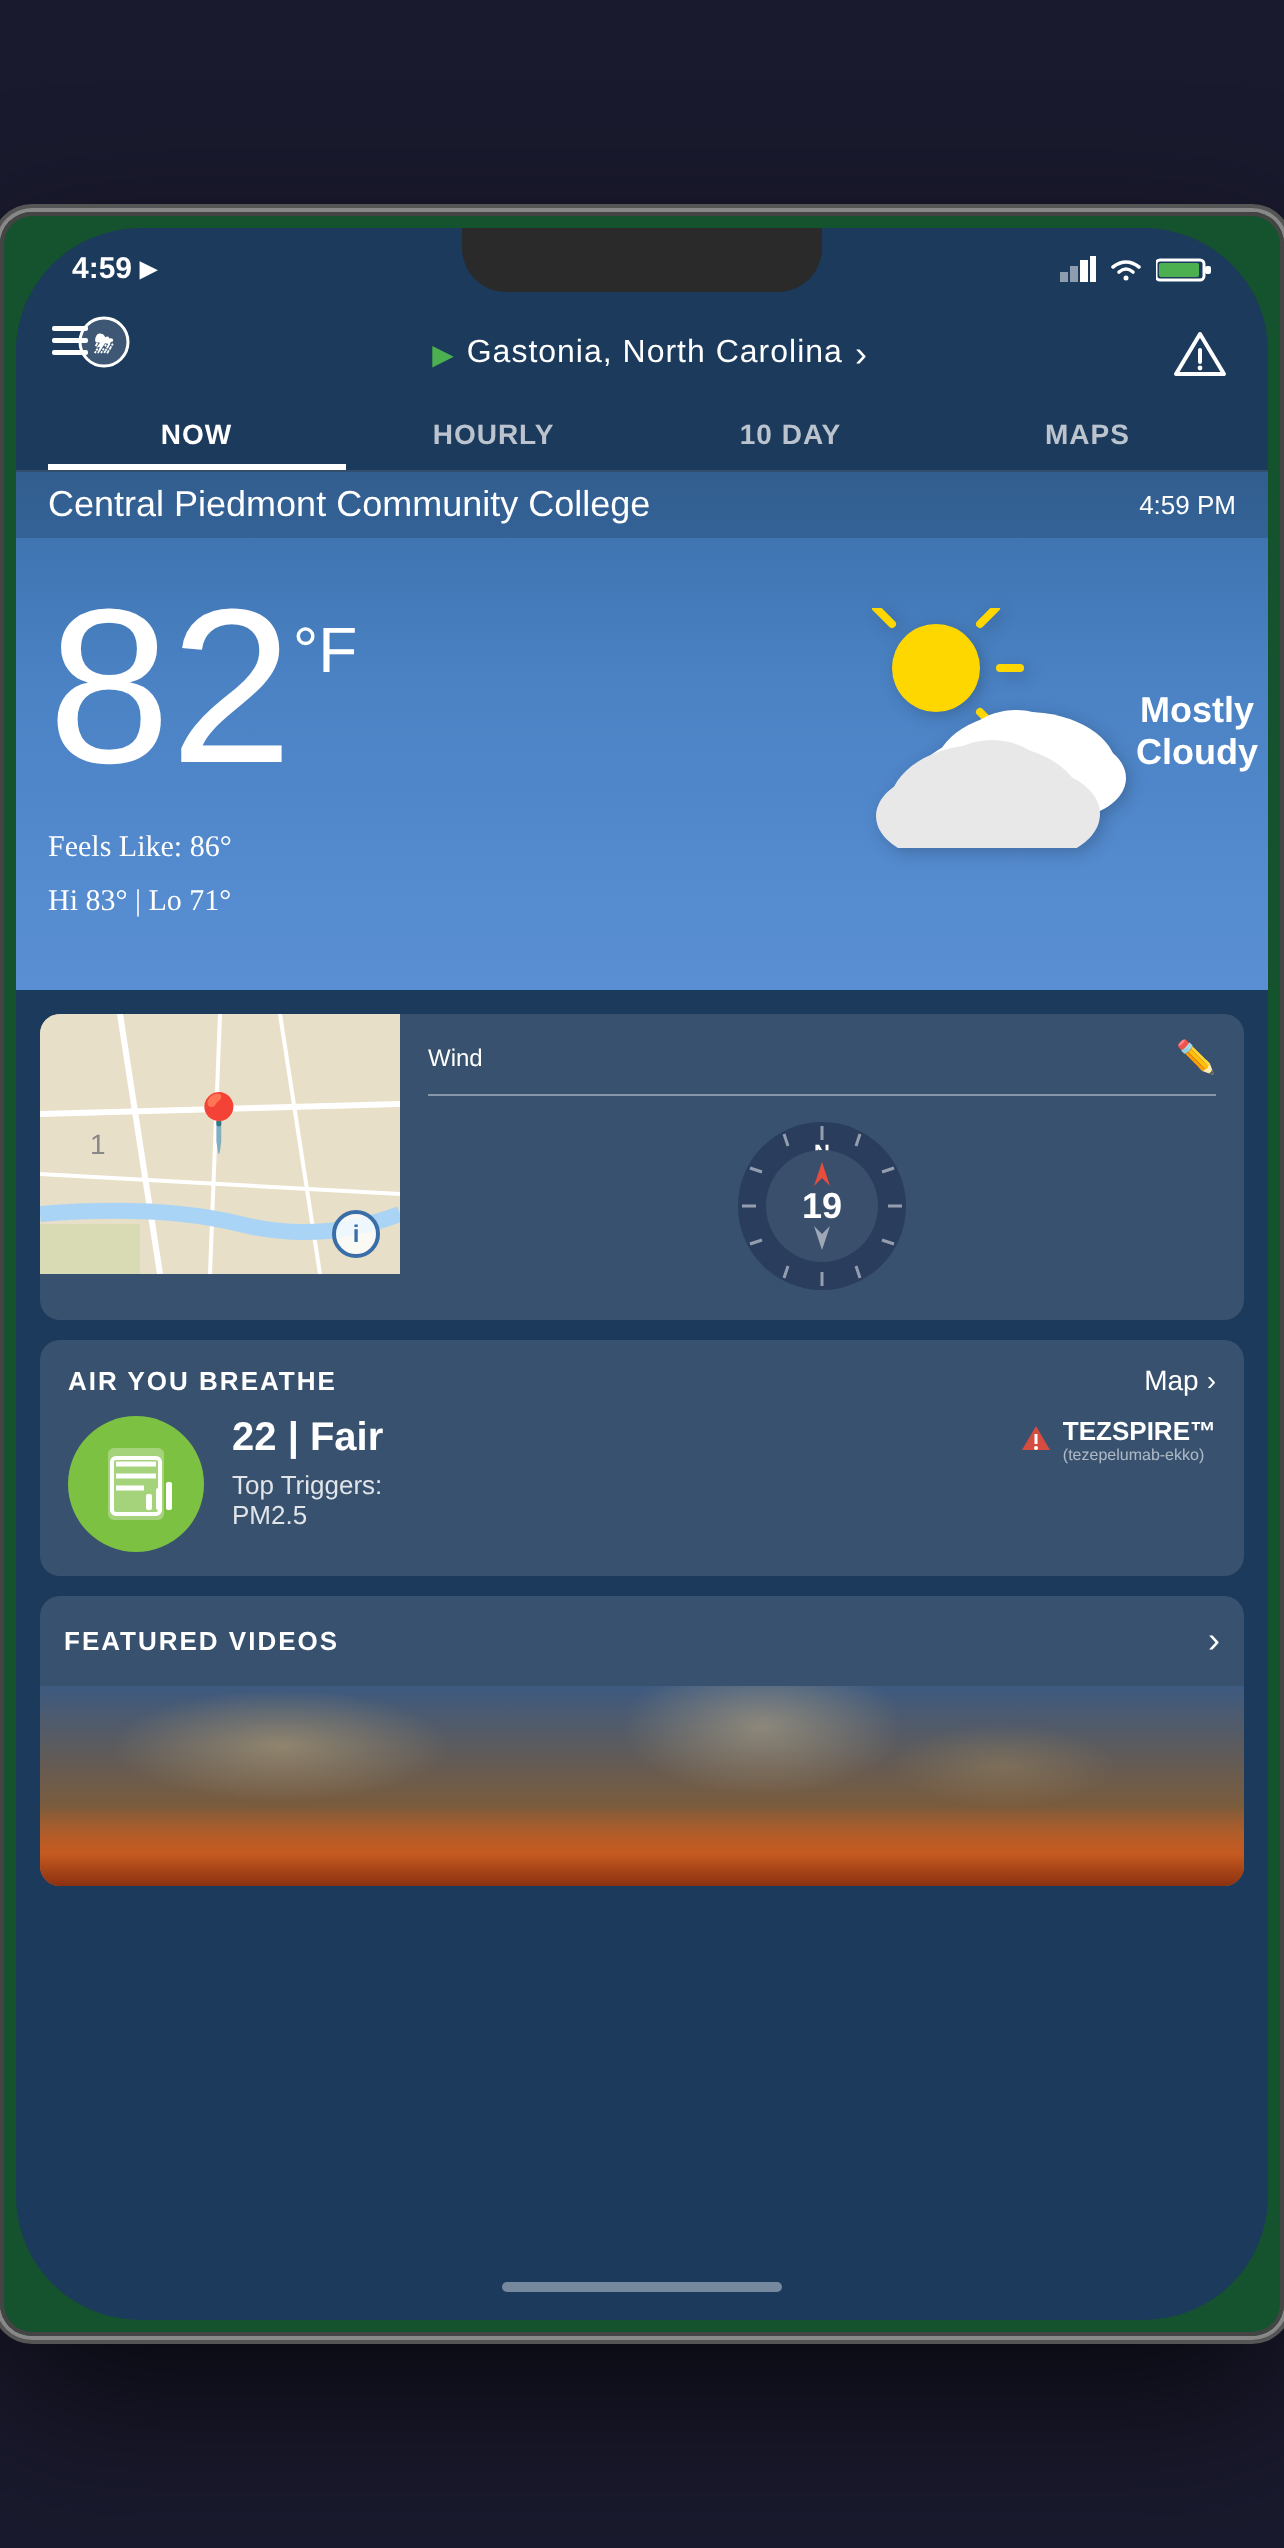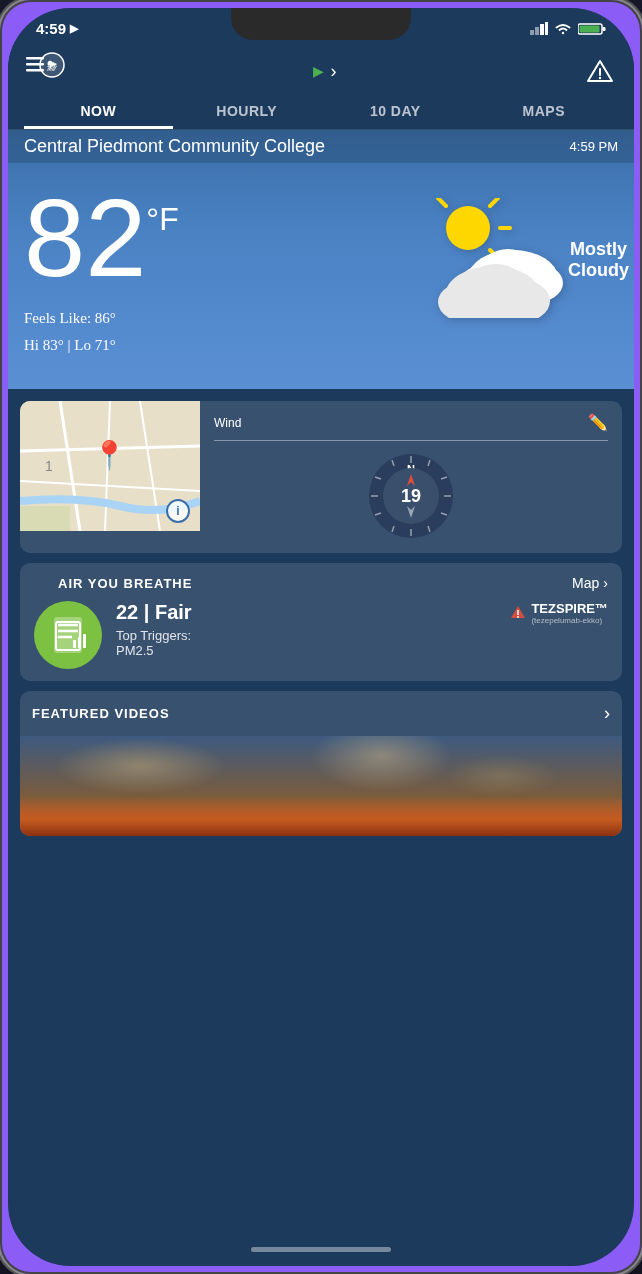--- a/index.html
+++ b/index.html
@@ -7,24 +7,24 @@
       background: #1a1a2e;
       display: flex;
       justify-content: center;
       align-items: center;
       min-height: 100vh;
       font-family: -apple-system, BlinkMacSystemFont, 'Helvetica Neue', Arial, sans-serif;
     }
 
     .phone-frame {
       width: 642px;
-      height: 1274px;
+      height: 1062px;
       position: relative;
-      background: #8b5cf6;
-      border-radius: 31px;
+      background: #14532d;
+      border-radius: 16px;
       box-shadow: 0 0 0 2px #888, 0 0 0 4px #555, inset 0 0 0 2px #444, 0 30px 80px rgba(0,0,0,0.7);
     }
 
     .phone-inner {
       position: absolute;
       top: 8px; left: 8px; right: 8px; bottom: 8px;
       background: #1c3a5c;
       border-radius: 62px;
       overflow: hidden;
     }
@@ -290,21 +290,20 @@
       display: flex;
       justify-content: space-between;
       align-items: center;
       margin-bottom: 10px;
     }
     .air-title {
       color: white;
       font-size: 13px;
       font-weight: 700;
       letter-spacing: 1px;
-      margin-left: 24px;
     }
     .air-map-link {
       color: white;
       font-size: 14px;
       display: flex;
       align-items: center;
       gap: 4px;
     }
     .air-content {
       display: flex;
@@ -472,20 +471,21 @@
           <rect x="2" y="14" width="18" height="2.5" rx="1" fill="white"></rect>
           <rect x="2" y="20" width="18" height="2.5" rx="1" fill="white"></rect>
 
           <circle cx="28" cy="16" r="12" fill="rgba(255,255,255,0.15)" stroke="white" stroke-width="1.5"></circle>
           <text x="28" y="21" text-anchor="middle" fill="white" font-size="12" font-weight="bold">⛈</text>
         </svg>
       </div>
 
       <div class="header-location">
         <span class="location-arrow">▶</span>
+        <span>Gastonia,  North  Carolina</span>
         <span style="color:white; font-size:18px;">›</span>
       </div>
 
       <div class="header-alert">
         <svg width="28" height="28" viewBox="0 0 28 28">
           <polygon points="14,4 26,24 2,24" fill="none" stroke="white" stroke-width="2" stroke-linejoin="round"></polygon>
           <line x1="14" y1="12" x2="14" y2="18" stroke="white" stroke-width="2" stroke-linecap="round"></line>
           <circle cx="14" cy="21" r="1.2" fill="white"></circle>
         </svg>
       </div>

